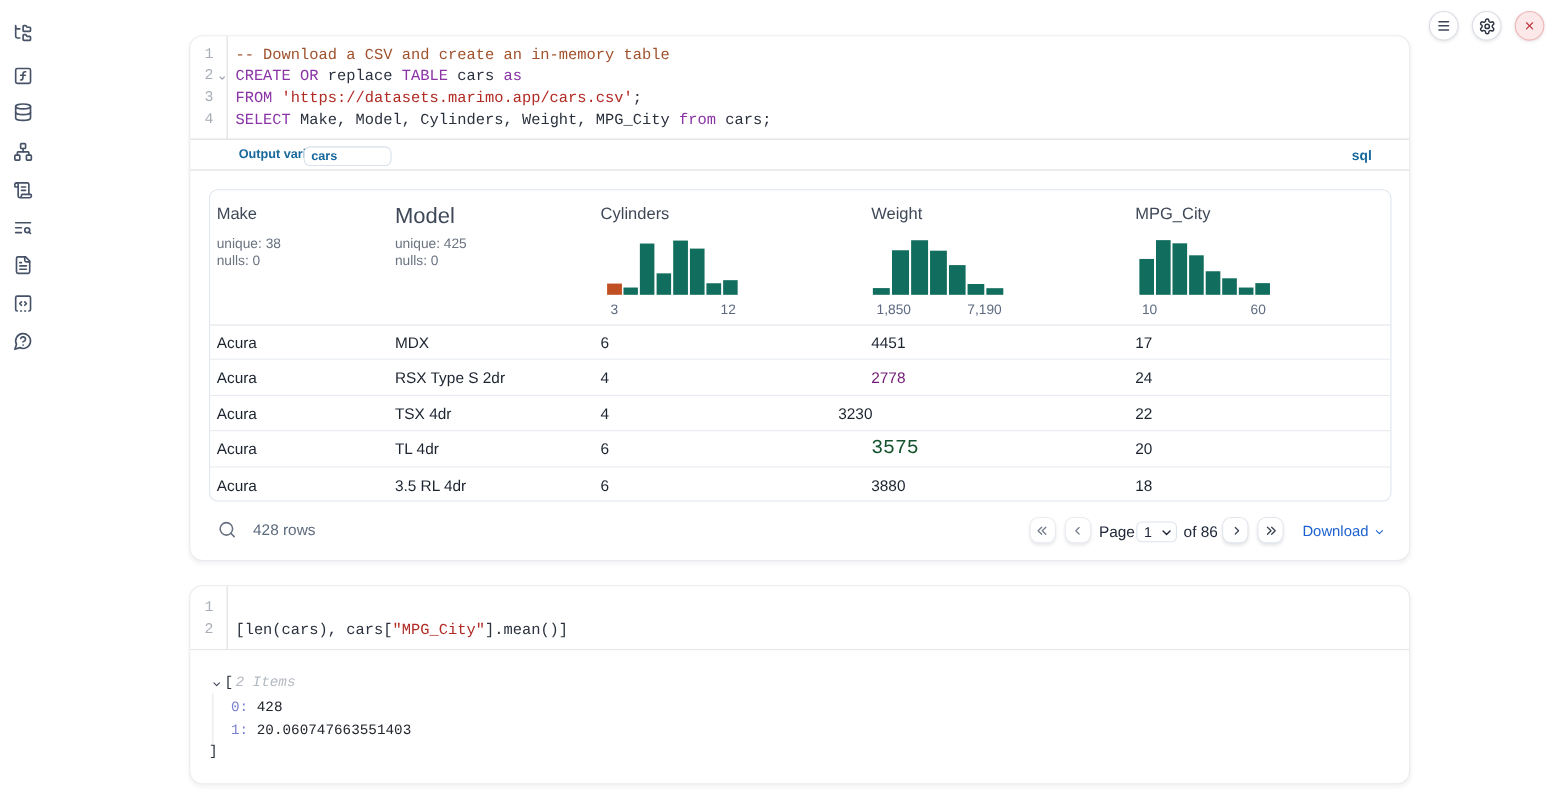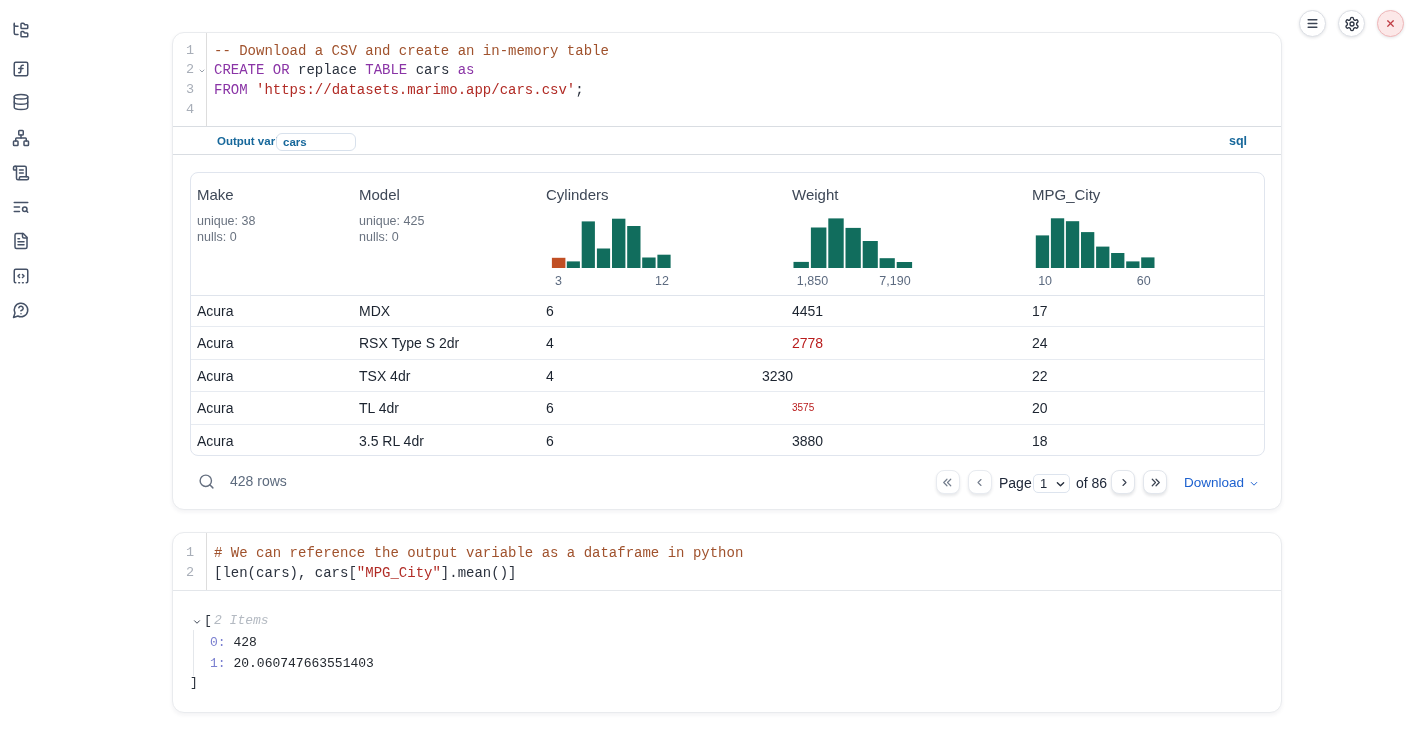--- a/index.html
+++ b/index.html
@@ -99,31 +99,32 @@
   <div class="gutternum" style="left:-3px; top:7.5px; height:20px; line-height:20px;">1</div>
   <div class="gutternum" style="left:-3px; top:27.4px; height:20px; line-height:20px;">2</div>
   <div class="gutternum" style="left:-3px; top:47.4px; height:20px; line-height:20px;">3</div>
   <div class="gutternum" style="left:-3px; top:67.4px; height:20px; line-height:20px;">4</div>
   <svg class="abs" style="left:25px; top:34px;" width="8" height="8" viewBox="0 0 24 24" fill="none" stroke="#9aa1ab" stroke-width="3" stroke-linecap="round" stroke-linejoin="round">
         <path d="m6 9 6 6 6-6"></path>
       </svg>
   <div class="codeline" style="top:7.5px;"><span class="cm">-- Download a CSV and create an in-memory table</span></div>
   <div class="codeline" style="top:47.4px;"><span class="kw">FROM</span> <span class="str">'https://datasets.marimo.app/cars.csv'</span>;</div>
   <div class="codeline" style="top:27.4px;"><span class="kw">CREATE</span> <span class="kw">OR</span> replace <span class="kw">TABLE</span> cars <span class="kw">as</span></div>
+  <div class="codeline" style="top:67.4px;"><span class="kw">SELECT</span> Make, Model, Cylinders, Weight, MPG_City <span class="kw">from</span> cars;</div>
 
   <div class="abs" style="left:0; top:93px; width:1108px; height:29px; border-top:1px solid #d9dde2; border-bottom:1px solid #d9dde2;"></div>
   <div class="abs" style="left:12px; top:102px; font-size:11.5px; font-weight:bold; color:#17689b;margin-left:32px;">Output variable:</div>
   <div class="abs" style="left:103px; top:100px; width:80px; height:18px; border:1px solid #d8e1ec; border-radius:6px; background:#fff;"></div>
   <div class="abs" style="left:110px; top:103px; font-size:11.5px; font-weight:bold; color:#17689b;">cars</div>
   <div class="abs" style="right:34px; top:101px; font-size:12.5px; font-weight:bold; color:#17689b;">sql</div>
 
   <div class="abs" style="left:17px; top:139px; width:1075px; height:284px; border:1px solid #e0e5ee; border-radius:8px; background:#fff;">
 
     <div class="abs" style="left:6px; top:13px; font-size:15px; color:#3e4857;">Make</div>
-    <div class="abs" style="left:168px; top:13px; font-size:15px; color:#3e4857;">Model</div>
+    <div class="abs" style="left:168px; top:13px; font-size:20px; color:#3e4857;">Model</div>
     <div class="abs" style="left:355px; top:13px; font-size:15px; color:#3e4857;">Cylinders</div>
     <div class="abs" style="left:601px; top:13px; font-size:15px; color:#3e4857;">Weight</div>
     <div class="abs" style="left:841px; top:13px; font-size:15px; color:#3e4857;">MPG_City</div>
     <div class="abs" style="left:6px; top:40px; font-size:12.5px; color:#6a7380; line-height:16px;">unique: 38<br>nulls: 0</div>
     <div class="abs" style="left:168px; top:40px; font-size:12.5px; color:#6a7380; line-height:16px;">unique: 425<br>nulls: 0</div>
 
     <svg class="abs" style="left:359px; top:38px;" width="124" height="78">
           <rect x="1.9" y="46.8" width="13.5" height="10.2" fill="#c14f24"></rect>
           <rect x="16.8" y="50.4" width="13.1" height="6.6" fill="#116d5d"></rect>
           <rect x="31.7" y="10.4" width="13.2" height="46.6" fill="#116d5d"></rect>
@@ -165,35 +166,35 @@
           <div class="abs" style="left:6px; top:0; height:32.4px; line-height:32.4px; font-size:14px; color:#1c2430;">Acura</div>
           <div class="abs" style="left:168px; top:0; height:32.4px; line-height:32.4px; font-size:14px; color:#1c2430;">MDX</div>
           <div class="abs" style="left:355px; top:0; height:32.4px; line-height:32.4px; font-size:14px; color:#1c2430;">6</div>
           <div class="abs" style="left:601px; top:0; height:32.4px; line-height:32.4px; font-size:14px; color:#1c2430;">4451</div>
           <div class="abs" style="left:841px; top:0; height:50px; line-height:32.4px; font-size:14px; color:#1c2430;">17</div>
         </div>
     <div class="abs" style="left:0; top:154.4px; width:1073px; height:32.4px; border-bottom:1px solid #e7ebf1;">
           <div class="abs" style="left:6px; top:0; height:32.4px; line-height:32.4px; font-size:14px; color:#1c2430;">Acura</div>
           <div class="abs" style="left:168px; top:0; height:32.4px; line-height:32.4px; font-size:14px; color:#1c2430;text-align:right;">RSX Type S 2dr</div>
           <div class="abs" style="left:355px; top:0; height:32.4px; line-height:32.4px; font-size:14px; color:#1c2430;">4</div>
-          <div class="abs" style="left:601px; top:0; height:32.4px; line-height:32.4px; font-size:14px; color:#b91c1c;">2778</div>
+          <div class="abs" style="left:601px; top:0; height:32.4px; line-height:32.4px; font-size:14px; color:#701a75;">2778</div>
           <div class="abs" style="left:841px; top:0; height:32.4px; line-height:32.4px; font-size:14px; color:#1c2430;">24</div>
         </div>
     <div class="abs" style="left:0; top:186.8px; width:1073px; height:32.4px; border-bottom:1px solid #e7ebf1;">
           <div class="abs" style="left:6px; top:0; height:32.4px; line-height:32.4px; font-size:14px; color:#1c2430;">Acura</div>
           <div class="abs" style="left:168px; top:0; height:32.4px; line-height:32.4px; font-size:14px; color:#1c2430;">TSX 4dr</div>
           <div class="abs" style="left:355px; top:0; height:32.4px; line-height:32.4px; font-size:14px; color:#1c2430;">4</div>
           <div class="abs" style="left:571px; top:0; height:32.4px; line-height:32.4px; font-size:14px; color:#1c2430;">3230</div>
           <div class="abs" style="left:841px; top:0; height:32.4px; line-height:32.4px; font-size:14px; color:#1c2430;">22</div>
         </div>
     <div class="abs" style="left:0; top:219.2px; width:1073px; height:32.4px; border-bottom:1px solid #e7ebf1;">
           <div class="abs" style="left:6px; top:0; height:32.4px; line-height:32.4px; font-size:14px; color:#1c2430;">Acura</div>
           <div class="abs" style="left:168px; top:0; height:32.4px; line-height:32.4px; font-size:14px; color:#1c2430;">TL 4dr</div>
           <div class="abs" style="left:355px; top:0; height:32.4px; line-height:32.4px; font-size:14px; color:#1c2430;">6</div>
-          <div class="abs" style="left:601px; top:0; height:32.4px; line-height:32.4px; font-size:10px; color:#b91c1c;">3575</div>
+          <div class="abs" style="left:601px; top:0; height:32.4px; line-height:32.4px; font-size:18px; color:#14532d;font-family:Liberation Mono, monospace;">3575</div>
           <div class="abs" style="left:841px; top:0; height:32.4px; line-height:32.4px; font-size:14px; color:#1c2430;">20</div>
         </div>
     <div class="abs" style="left:0; top:251.6px; width:1073px; height:32.4px; ">
           <div class="abs" style="left:6px; top:0; height:32.4px; line-height:32.4px; font-size:14px; color:#1c2430;">Acura</div>
           <div class="abs" style="left:168px; top:0; height:32.4px; line-height:32.4px; font-size:14px; color:#1c2430;">3.5 RL 4dr</div>
           <div class="abs" style="left:355px; top:0; height:32.4px; line-height:32.4px; font-size:14px; color:#1c2430;">6</div>
           <div class="abs" style="left:601px; top:0; height:32.4px; line-height:32.4px; font-size:14px; color:#1c2430;">3880</div>
           <div class="abs" style="left:841px; top:0; height:32.4px; line-height:32.4px; font-size:14px; color:#1c2430;">18</div>
         </div>
   </div>
@@ -231,21 +232,20 @@
   <div class="abs" style="left:1011px; top:441.5px; font-size:13.5px; color:#1d61cf;">Download</div>
   <svg class="abs" style="left:1076px; top:447px;" width="10" height="8" viewBox="0 0 24 20" fill="none" stroke="#1d61cf" stroke-width="2.4" stroke-linecap="round" stroke-linejoin="round">
         <path d="m5 6 7 7 7-7"></path>
       </svg>
 </div>
 
 <div class="cell" style="top:532px; height:181px;">
   <div class="abs" style="left:33px; top:0; width:1px; height:57px; background:#dddddd;"></div>
   <div class="gutternum" style="left:-3px; top:9.8px; height:20px; line-height:20px;">1</div>
   <div class="gutternum" style="left:-3px; top:29.7px; height:20px; line-height:20px;">2</div>
-  <div class="codeline" style="top:9.8px;"><span class="cm"># We can reference the output variable as a dataframe in python</span></div>
   <div class="codeline" style="top:29.7px;">[len(cars), cars[<span class="str">"MPG_City"</span>].mean()]</div>
   <div class="abs" style="left:0; top:57px; width:1108px; height:1px; background:#e3e6ea;"></div>
 
   <svg class="abs" style="left:19px; top:84px;" width="10" height="10" viewBox="0 0 24 24" fill="none" stroke="#3c4554" stroke-width="2.4" stroke-linecap="round" stroke-linejoin="round">
         <path d="m6 9 6 6 6-6"></path>
       </svg>
   <div class="abs mono" style="left:31px; top:78px; height:20px; line-height:20px; font-size:13px; color:#2a313c;">[</div>
   <div class="abs mono" style="left:41px; top:78px; height:20px; line-height:20px; font-size:13px; color:#b4bac2; font-style:italic;">2 Items</div>
   <div class="abs" style="left:20px; top:97px; width:1px; height:46px; background:#e4e7eb;"></div>
   <div class="abs mono" style="left:37px; top:99.7px; height:20px; line-height:20px; font-size:13px;"><span style="color:#7a7fd0;">0:</span> <span style="color:#23282f;">428</span></div>

